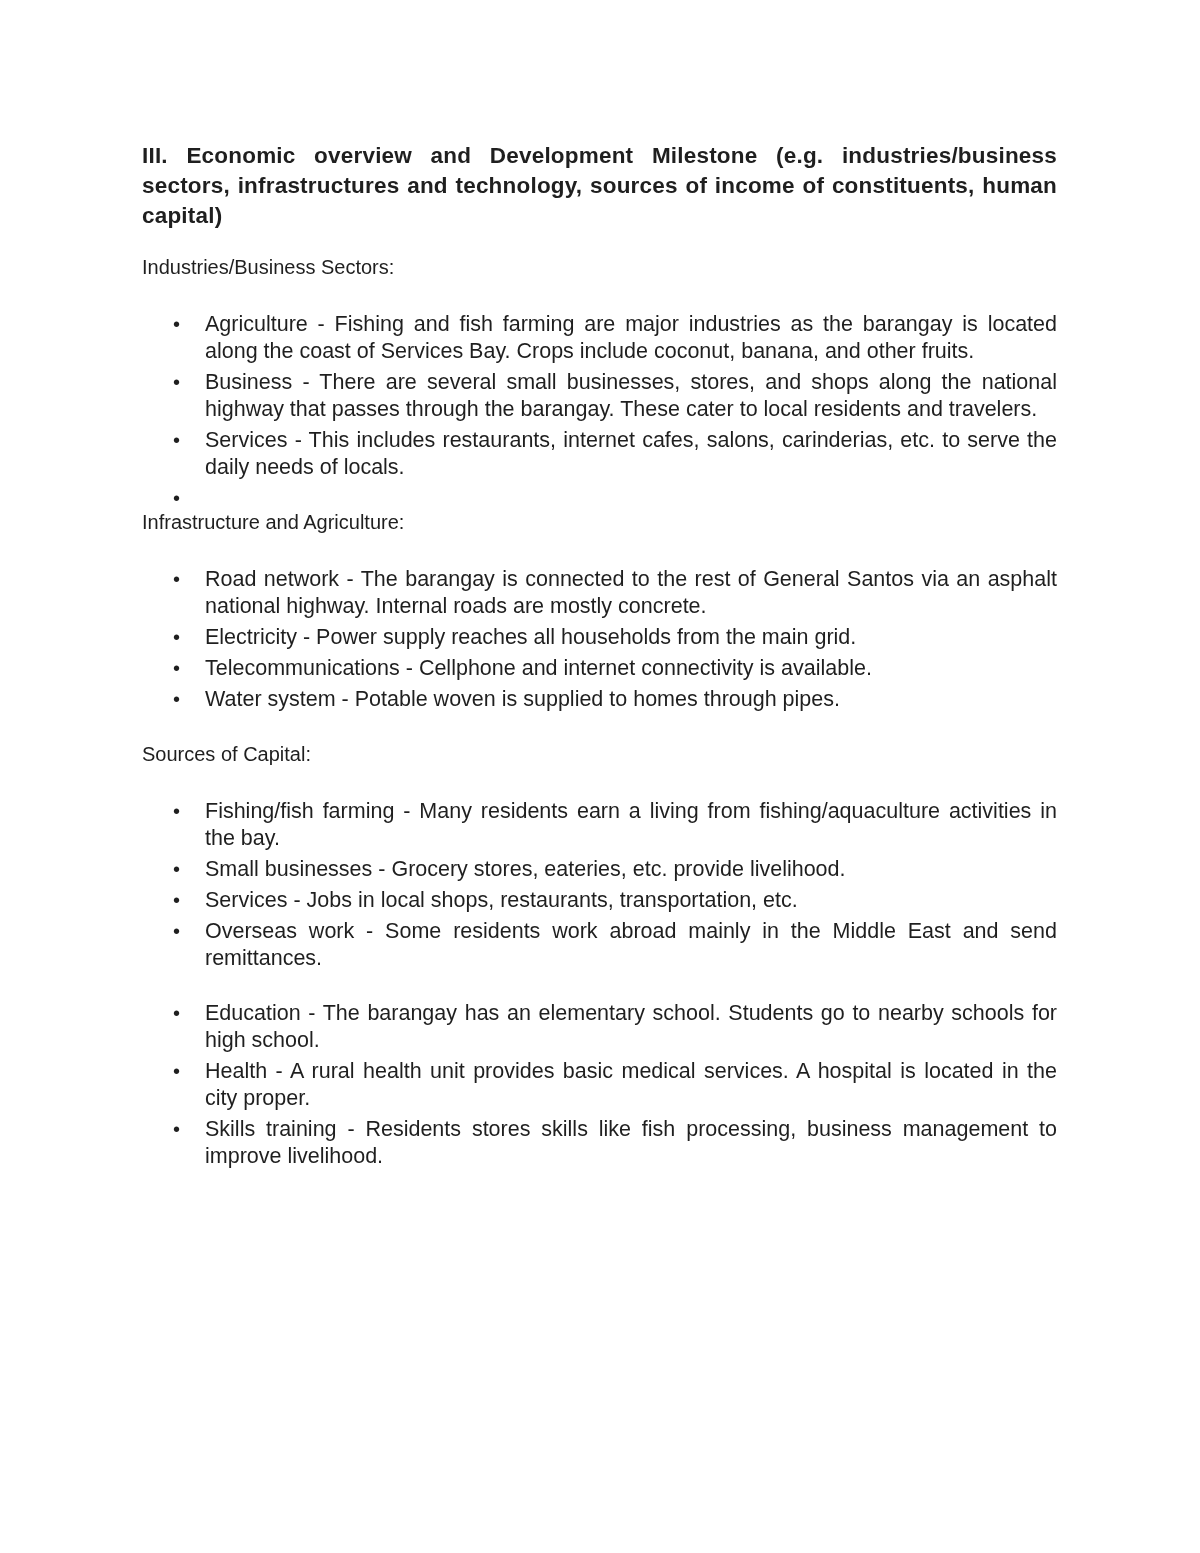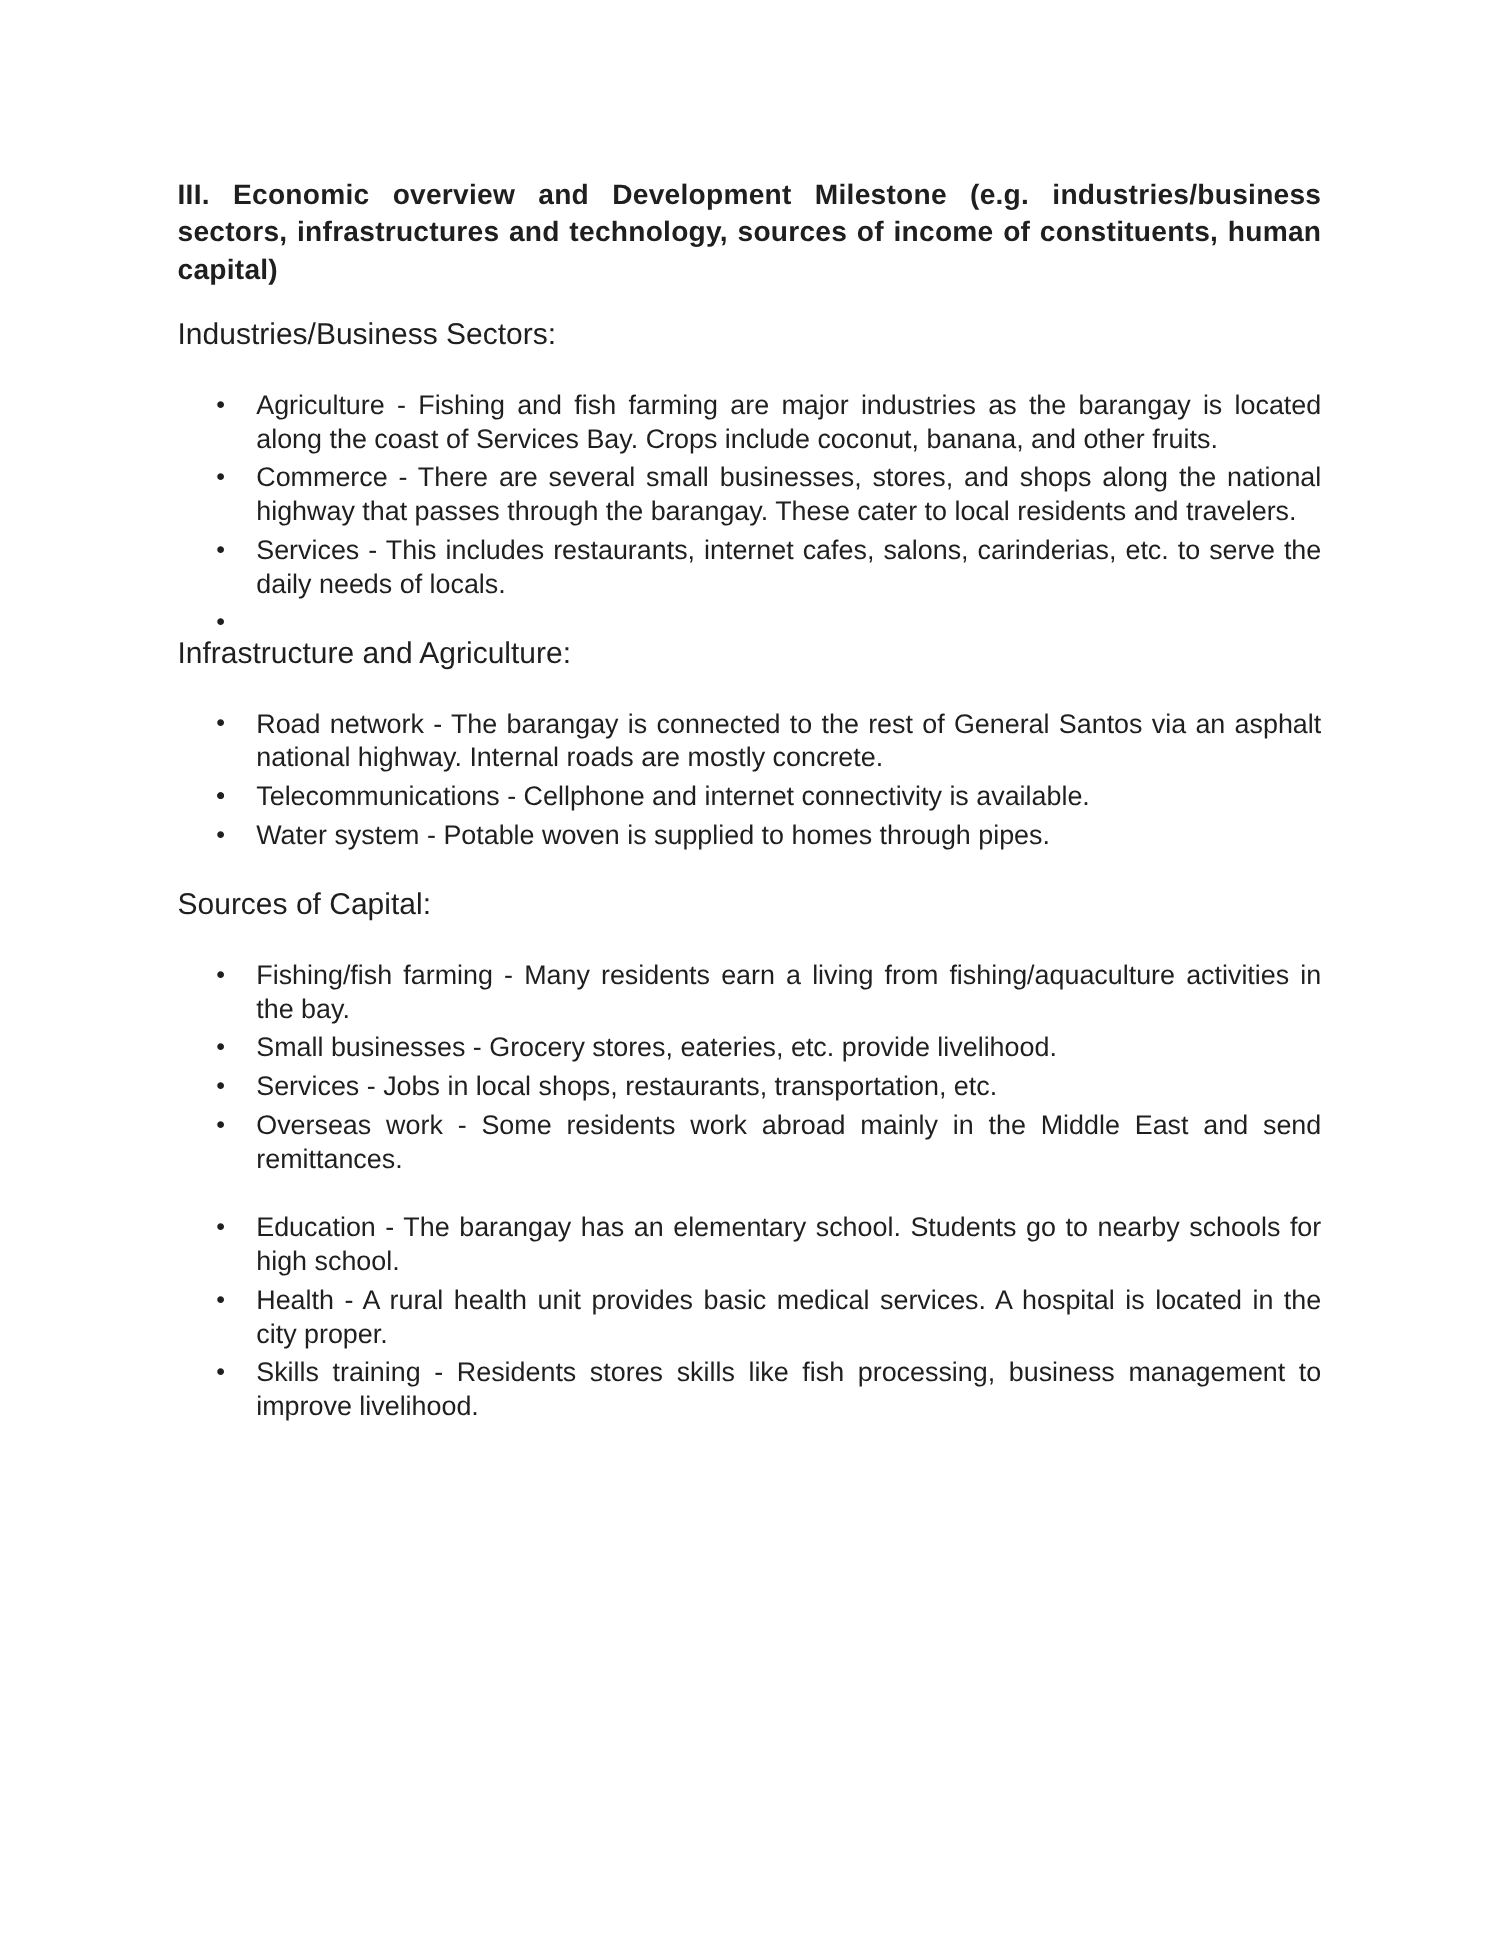--- a/index.html
+++ b/index.html
@@ -19,21 +19,21 @@
   }
   .doc-heading {
     font-weight: bold;
     font-size: 22.5px;
     line-height: 30px;
     text-align: justify;
     letter-spacing: 0.2px;
     margin: 0 0 23px 0;
   }
   .subsection-title {
-    font-size: 24px;
+    font-size: 20px;
     line-height: 27px;
     margin: 0 0 30px 0;
   }
   ul.bullet-list {
     list-style: none;
     margin: 0 0 28px 0;
     padding: 0;
   }
   ul.bullet-list li {
     position: relative;
@@ -63,41 +63,42 @@
 
   <section>
     <div class="subsection-title">Industries/Business Sectors:</div>
     <ul class="bullet-list">
       <li>
         <span class="bullet">•</span>
         <span>Agriculture - Fishing and fish farming are major industries as the barangay is located along the coast of Services Bay. Crops include coconut, banana, and other fruits.</span>
       </li>
       <li>
         <span class="bullet">•</span>
-        <span>Commerce - There are several small businesses, stores, and shops along the national highway that passes through the barangay. These cater to local residents and travelers.</span>
+        <span>Business - There are several small businesses, stores, and shops along the national highway that passes through the barangay. These cater to local residents and travelers.</span>
       </li>
       <li>
         <span class="bullet">•</span>
         <span>Services - This includes restaurants, internet cafes, salons, carinderias, etc. to serve the daily needs of locals.</span>
       </li>
       <li>
         <span class="bullet">•</span>
       </li>
     </ul>
   </section>
 
   <section>
     <div class="subsection-title">Infrastructure and Agriculture:</div>
     <ul class="bullet-list">
       <li>
         <span class="bullet">•</span>
         <span>Road network - The barangay is connected to the rest of General Santos via an asphalt national highway. Internal roads are mostly concrete.</span>
       </li>
       <li>
         <span class="bullet">•</span>
+        <span>Electricity - Power supply reaches all households from the main grid.</span>
       </li>
       <li>
         <span class="bullet">•</span>
         <span>Telecommunications - Cellphone and internet connectivity is available.</span>
       </li>
       <li>
         <span class="bullet">•</span>
         <span>Water system - Potable woven is supplied to homes through pipes.</span>
       </li>
     </ul>

